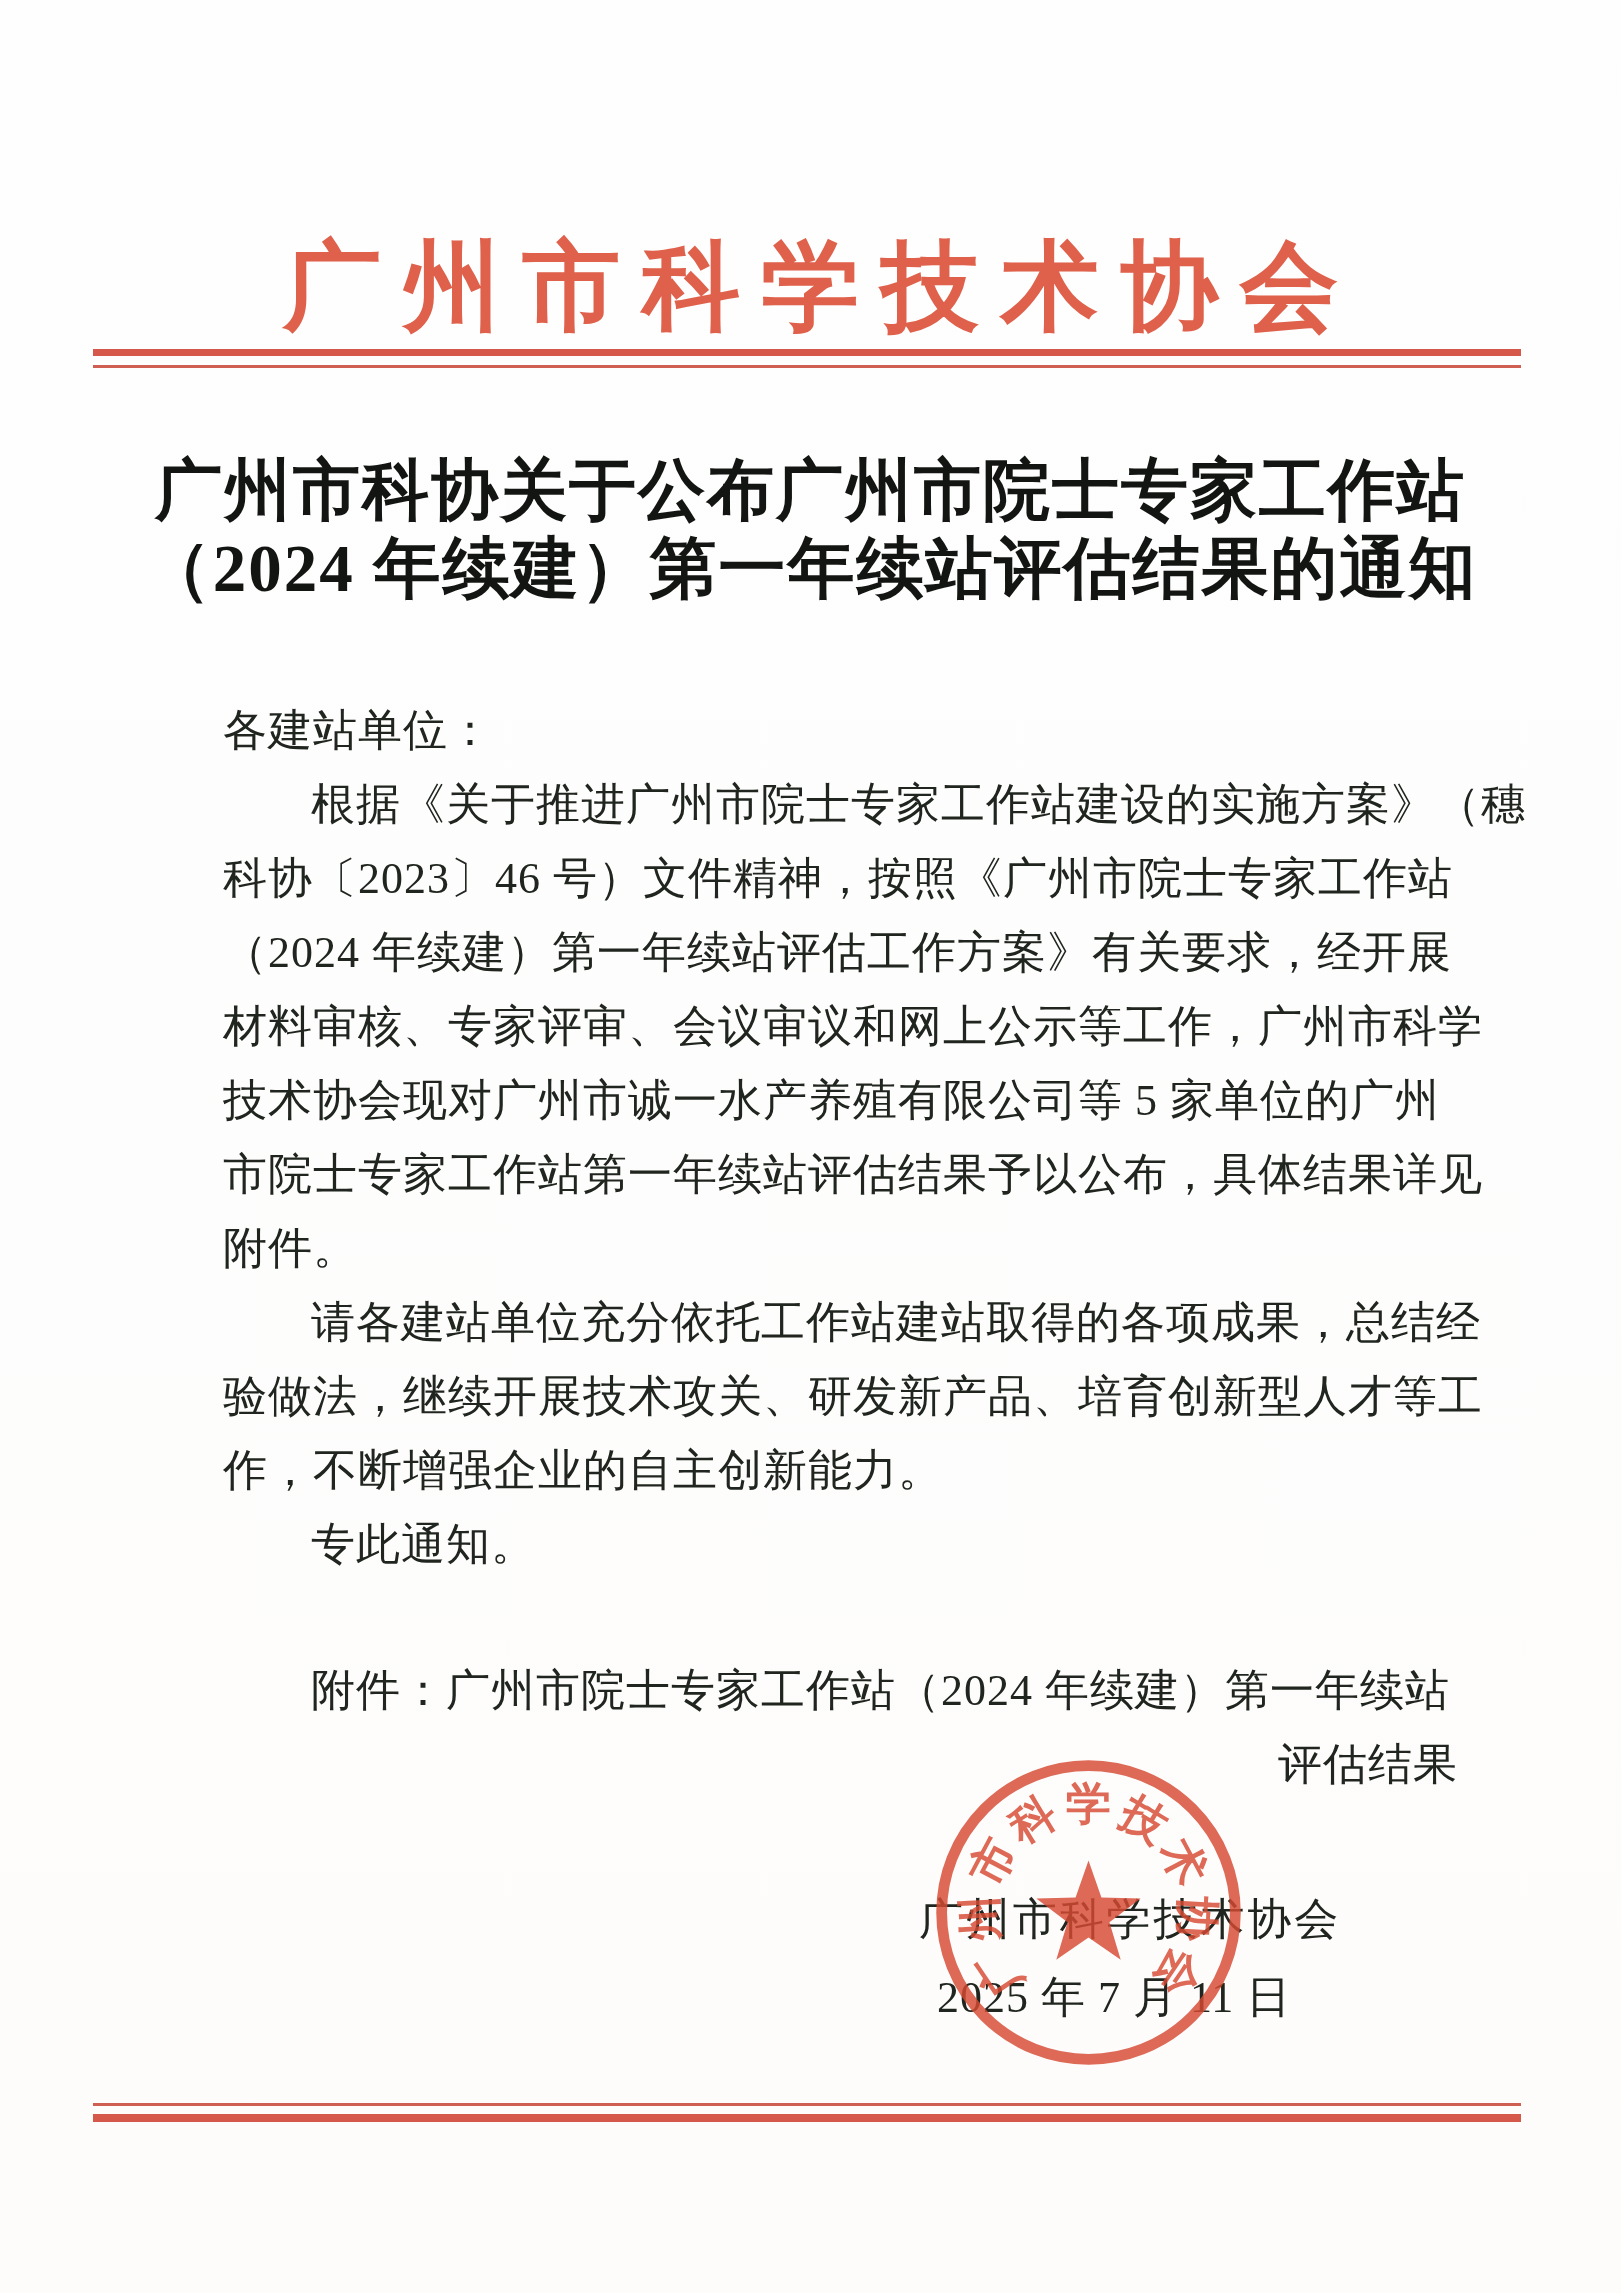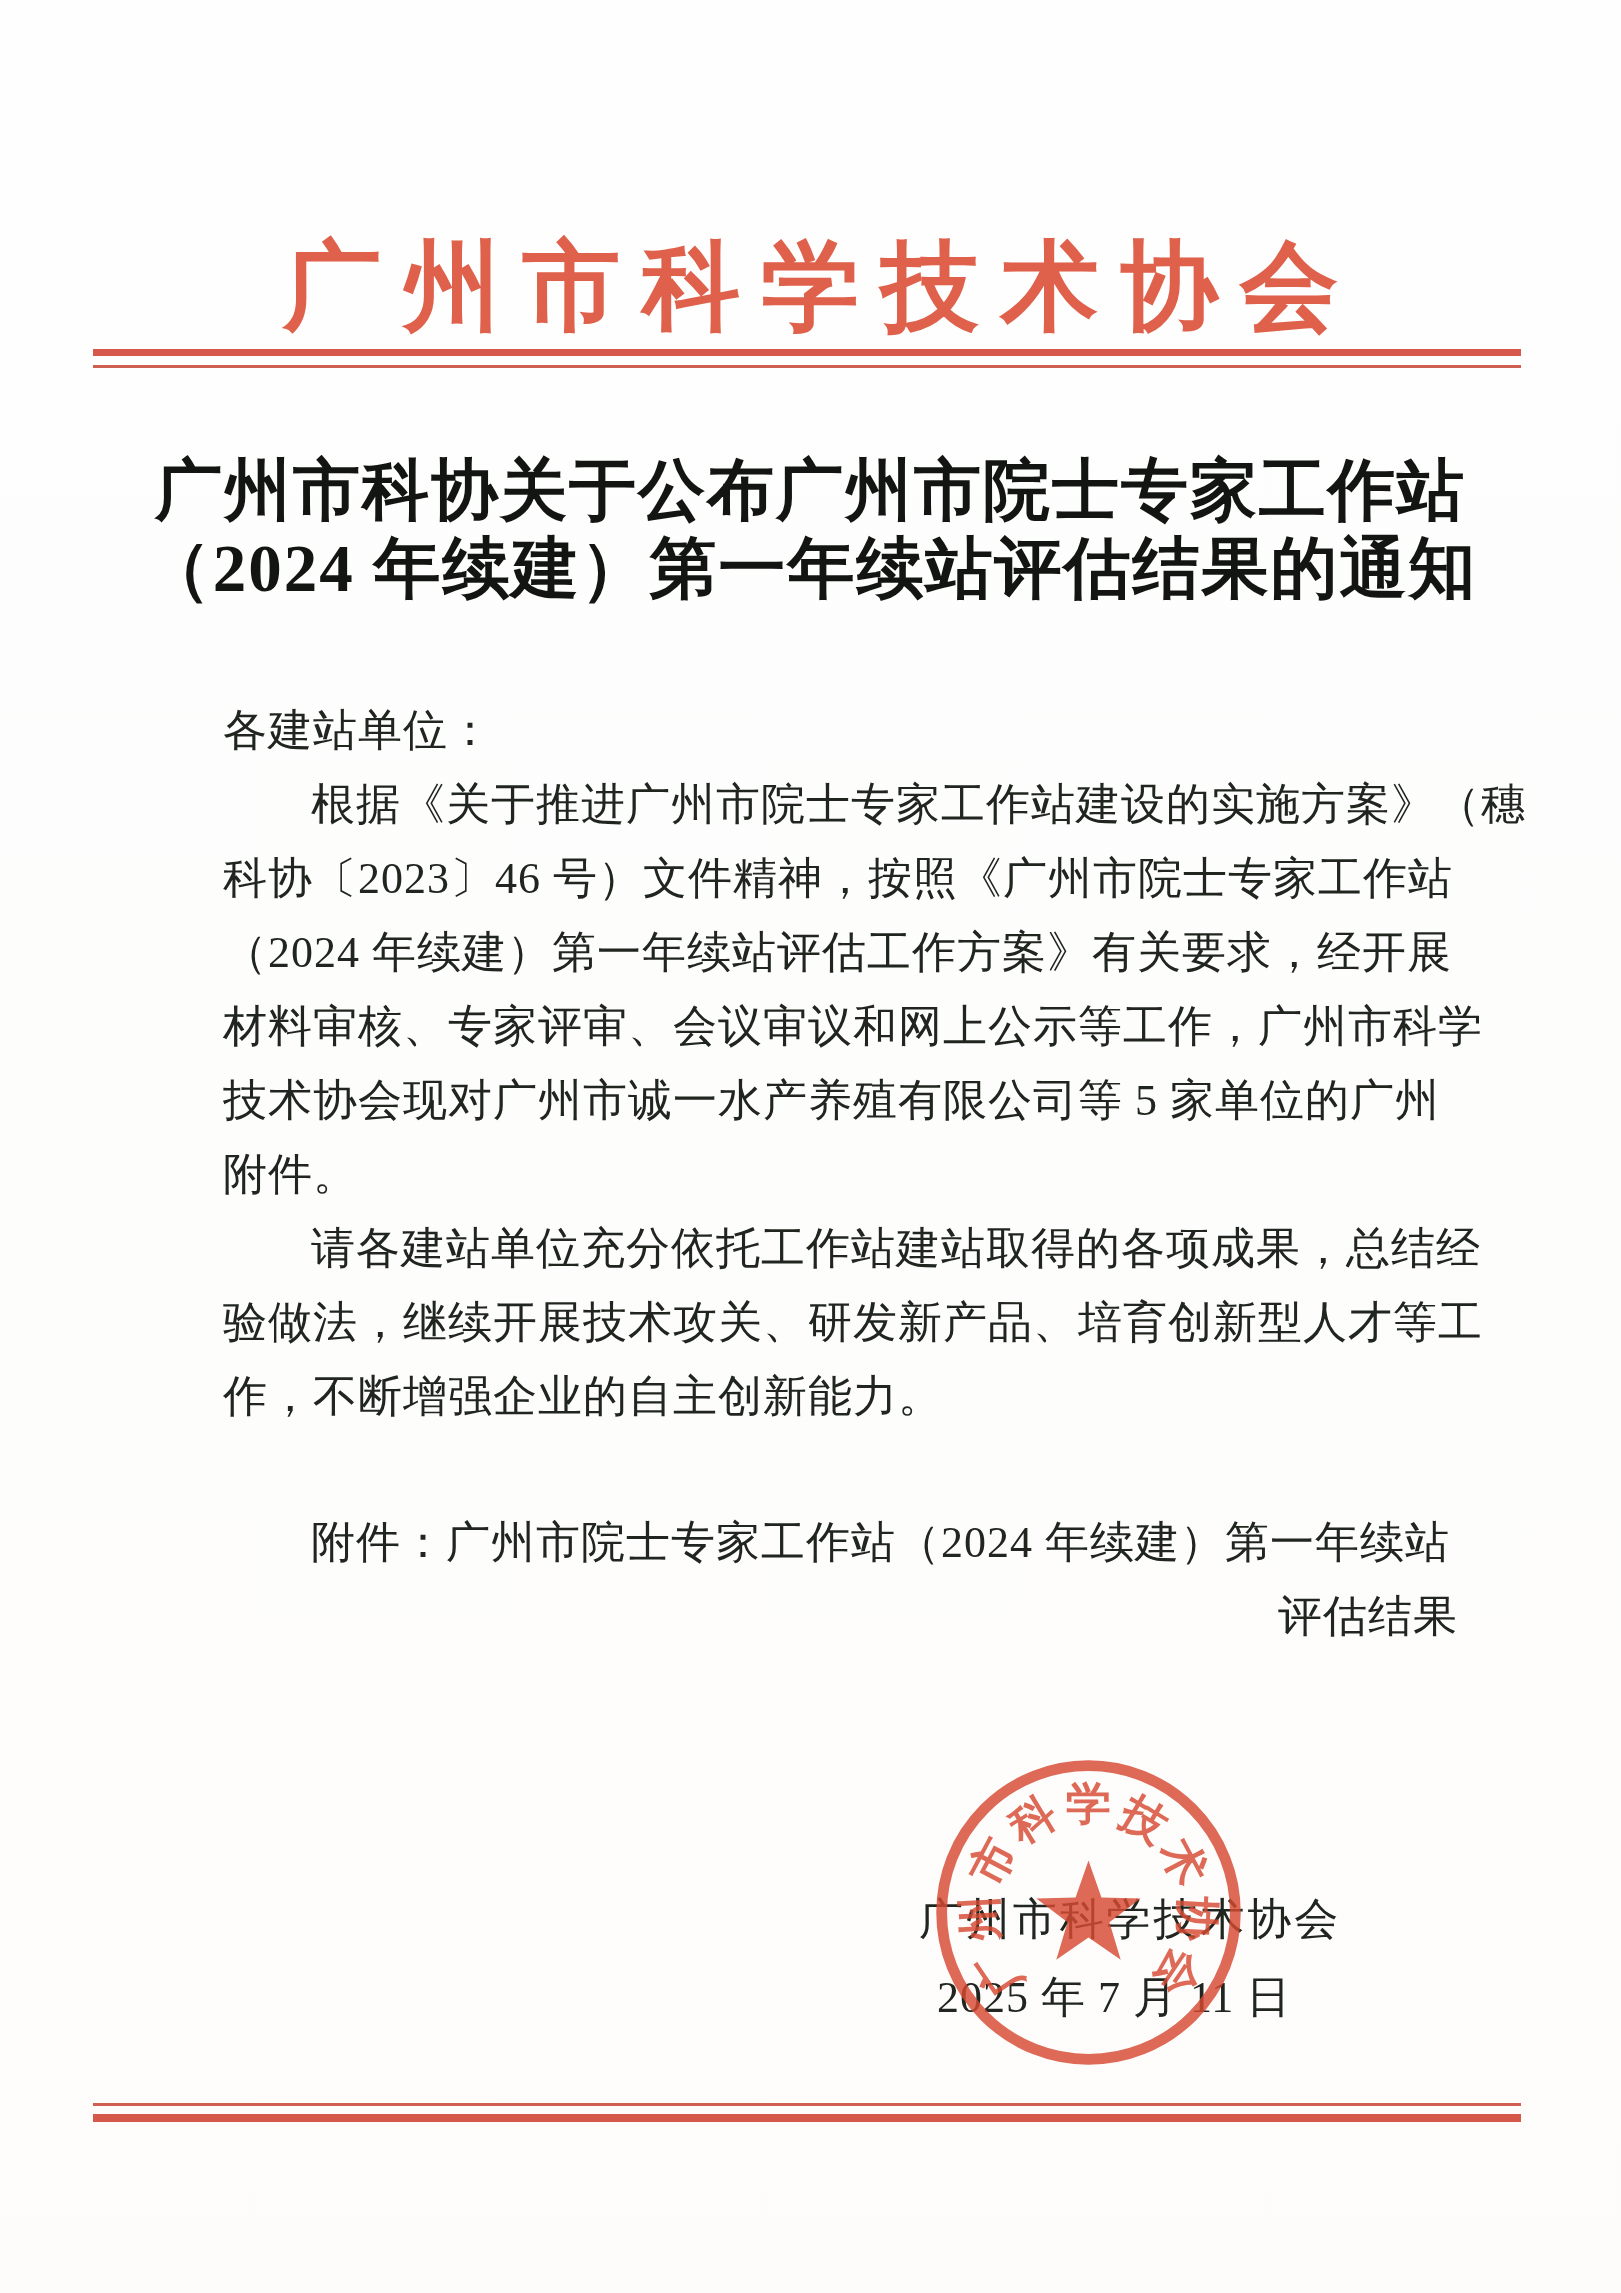--- a/index.html
+++ b/index.html
@@ -87,24 +87,26 @@
     <div class="t-line">（2024 年续建）第一年续站评估结果的通知</div>
   </div>
 
   <div class="doc-body">
     <div class="line">各建站单位：</div>
     <div class="line indent2">根据《关于推进广州市院士专家工作站建设的实施方案》（穗</div>
     <div class="line">科协〔2023〕46 号）文件精神，按照《广州市院士专家工作站</div>
     <div class="line">（2024 年续建）第一年续站评估工作方案》有关要求，经开展</div>
     <div class="line">材料审核、专家评审、会议审议和网上公示等工作，广州市科学</div>
     <div class="line">技术协会现对广州市诚一水产养殖有限公司等 5 家单位的广州</div>
+    <div class="line">市院士专家工作站第一年续站评估结果予以公布，具体结果详见</div>
     <div class="line">附件。</div>
     <div class="line indent2">请各建站单位充分依托工作站建站取得的各项成果，总结经</div>
     <div class="line">验做法，继续开展技术攻关、研发新产品、培育创新型人才等工</div>
     <div class="line">作，不断增强企业的自主创新能力。</div>
+    <div class="line indent2">专此通知。</div>
     <div class="line indent2 gap2">附件：广州市院士专家工作站（2024 年续建）第一年续站</div>
     <div class="line indent5">评估结果</div>
   </div>
 
   <div class="signature">广州市科学技术协会</div>
 
   <div class="sign-date">2025 年 7 月 11 日</div>
 
   <svg class="seal" viewBox="0 0 334 334" aria-hidden="true">
     <circle cx="167" cy="167" r="150" fill="none" stroke="#d64a32" stroke-width="11"></circle>

